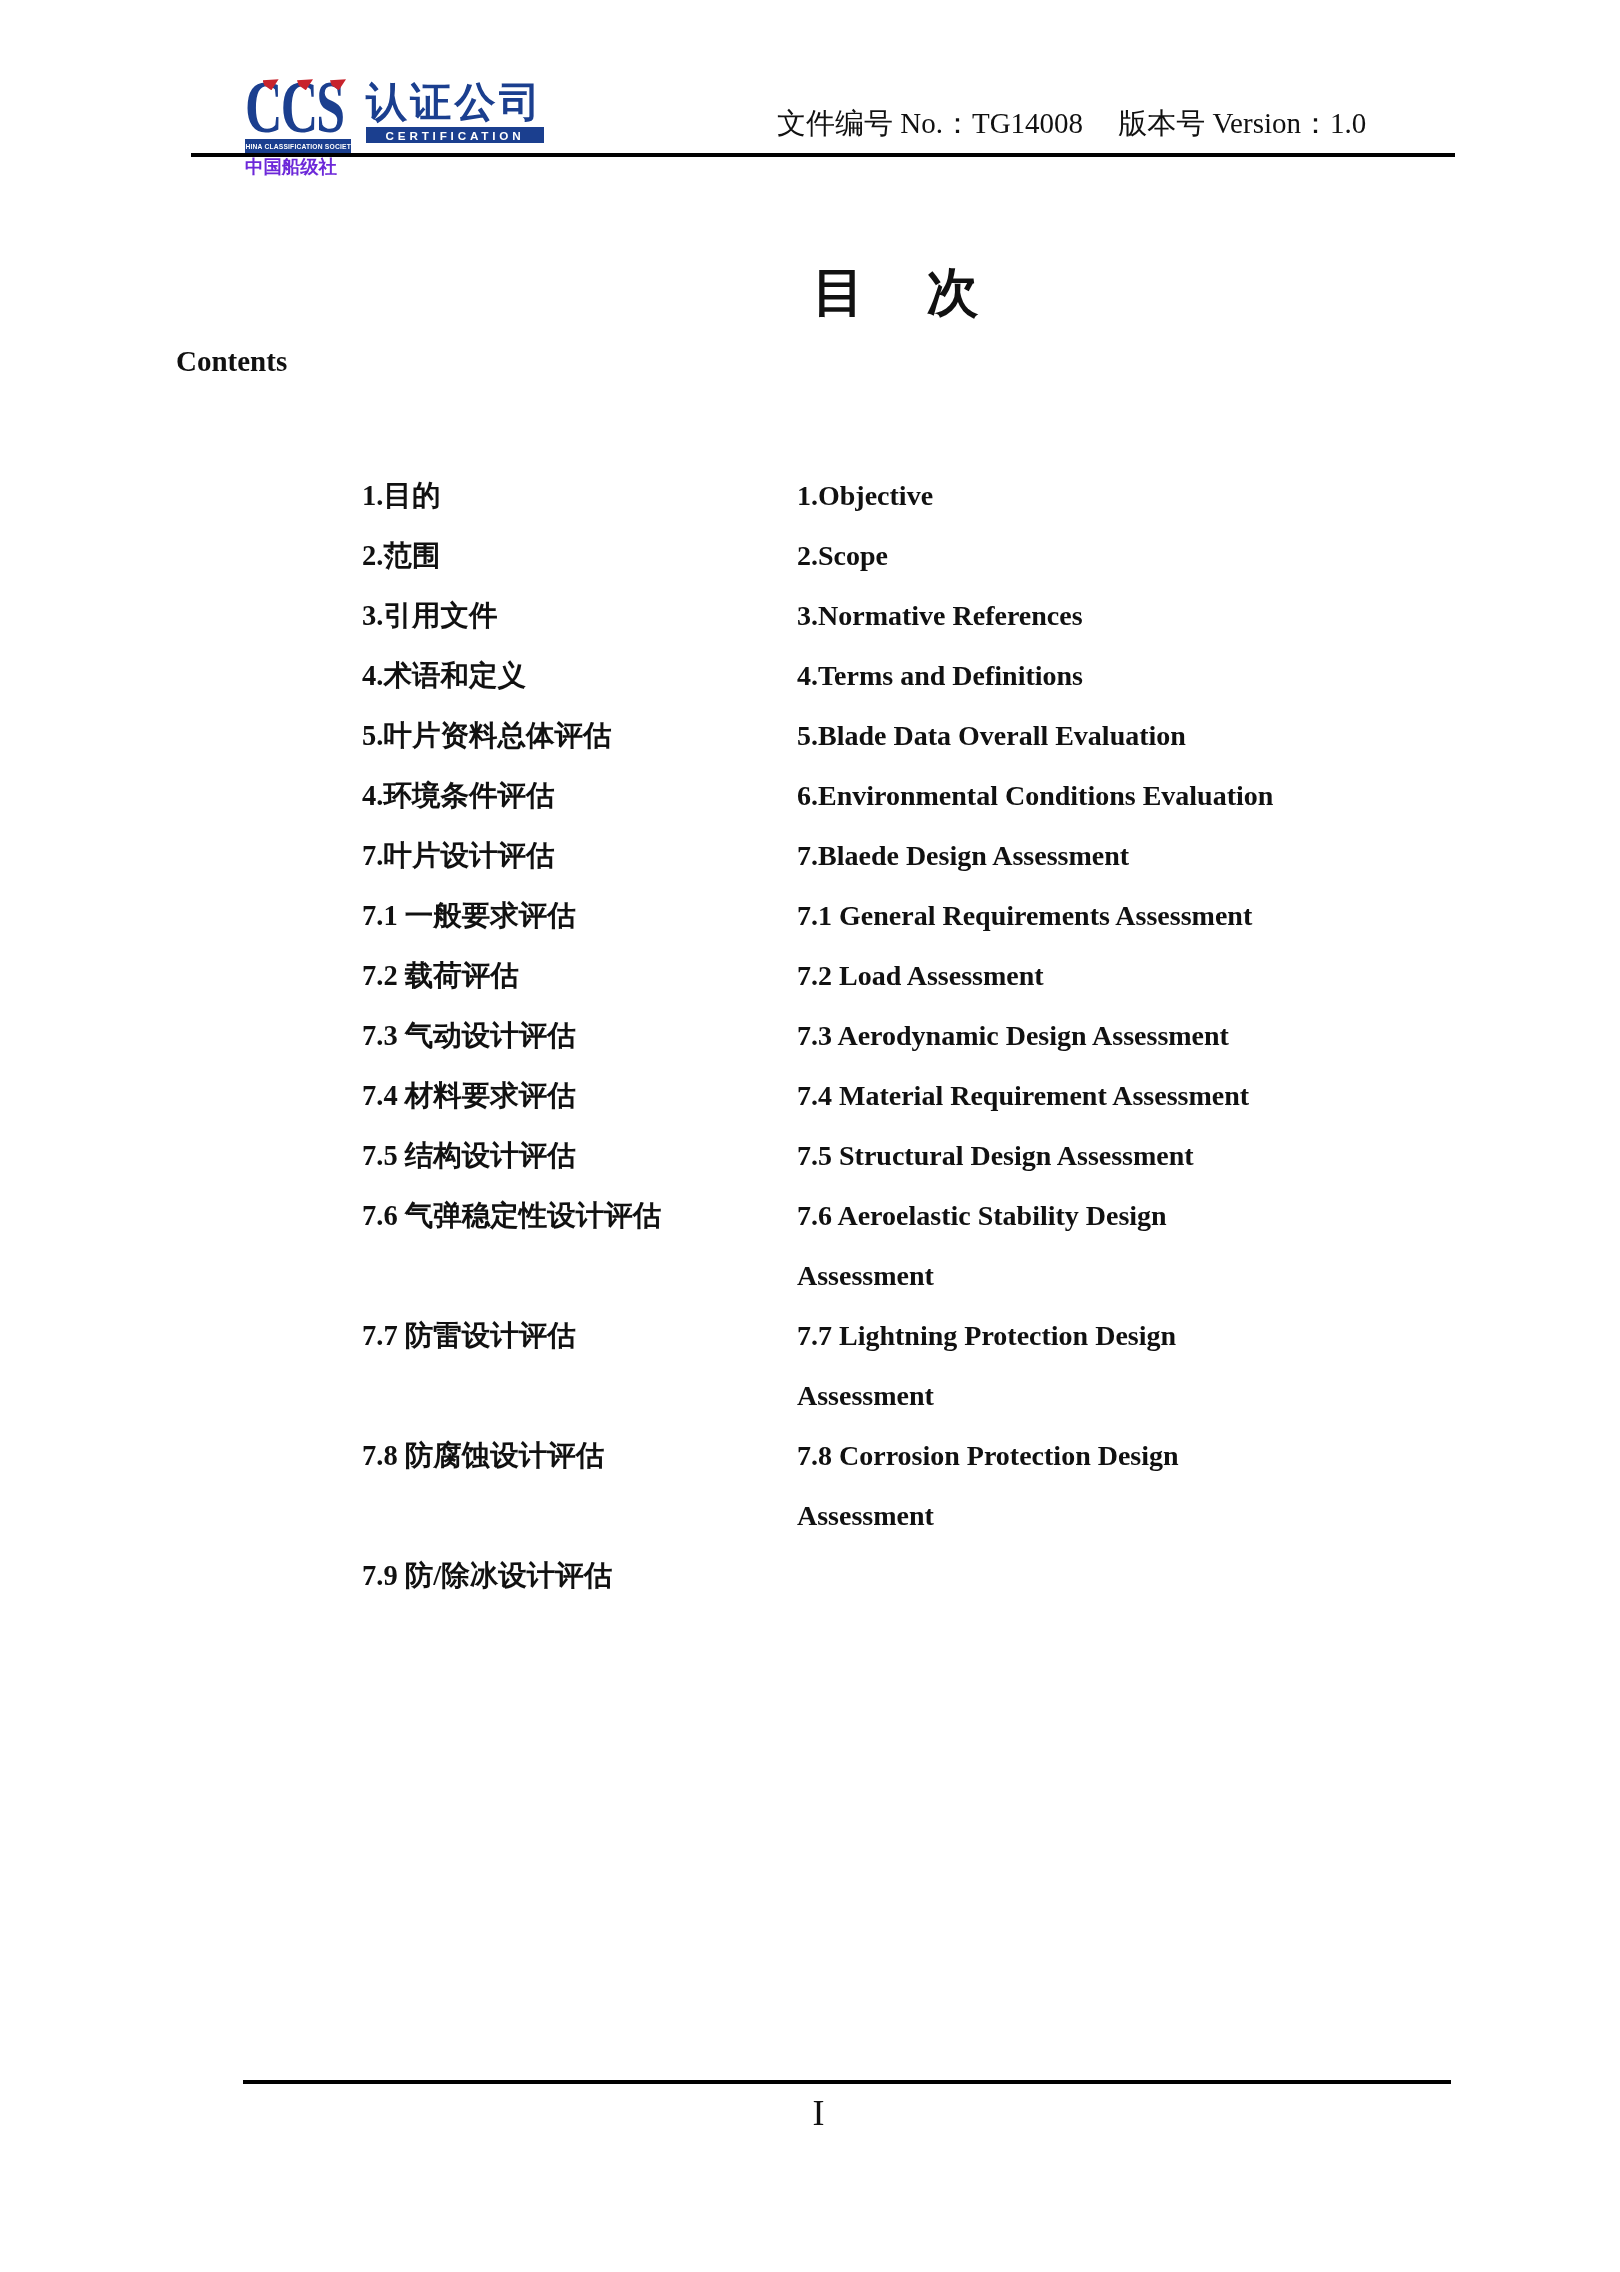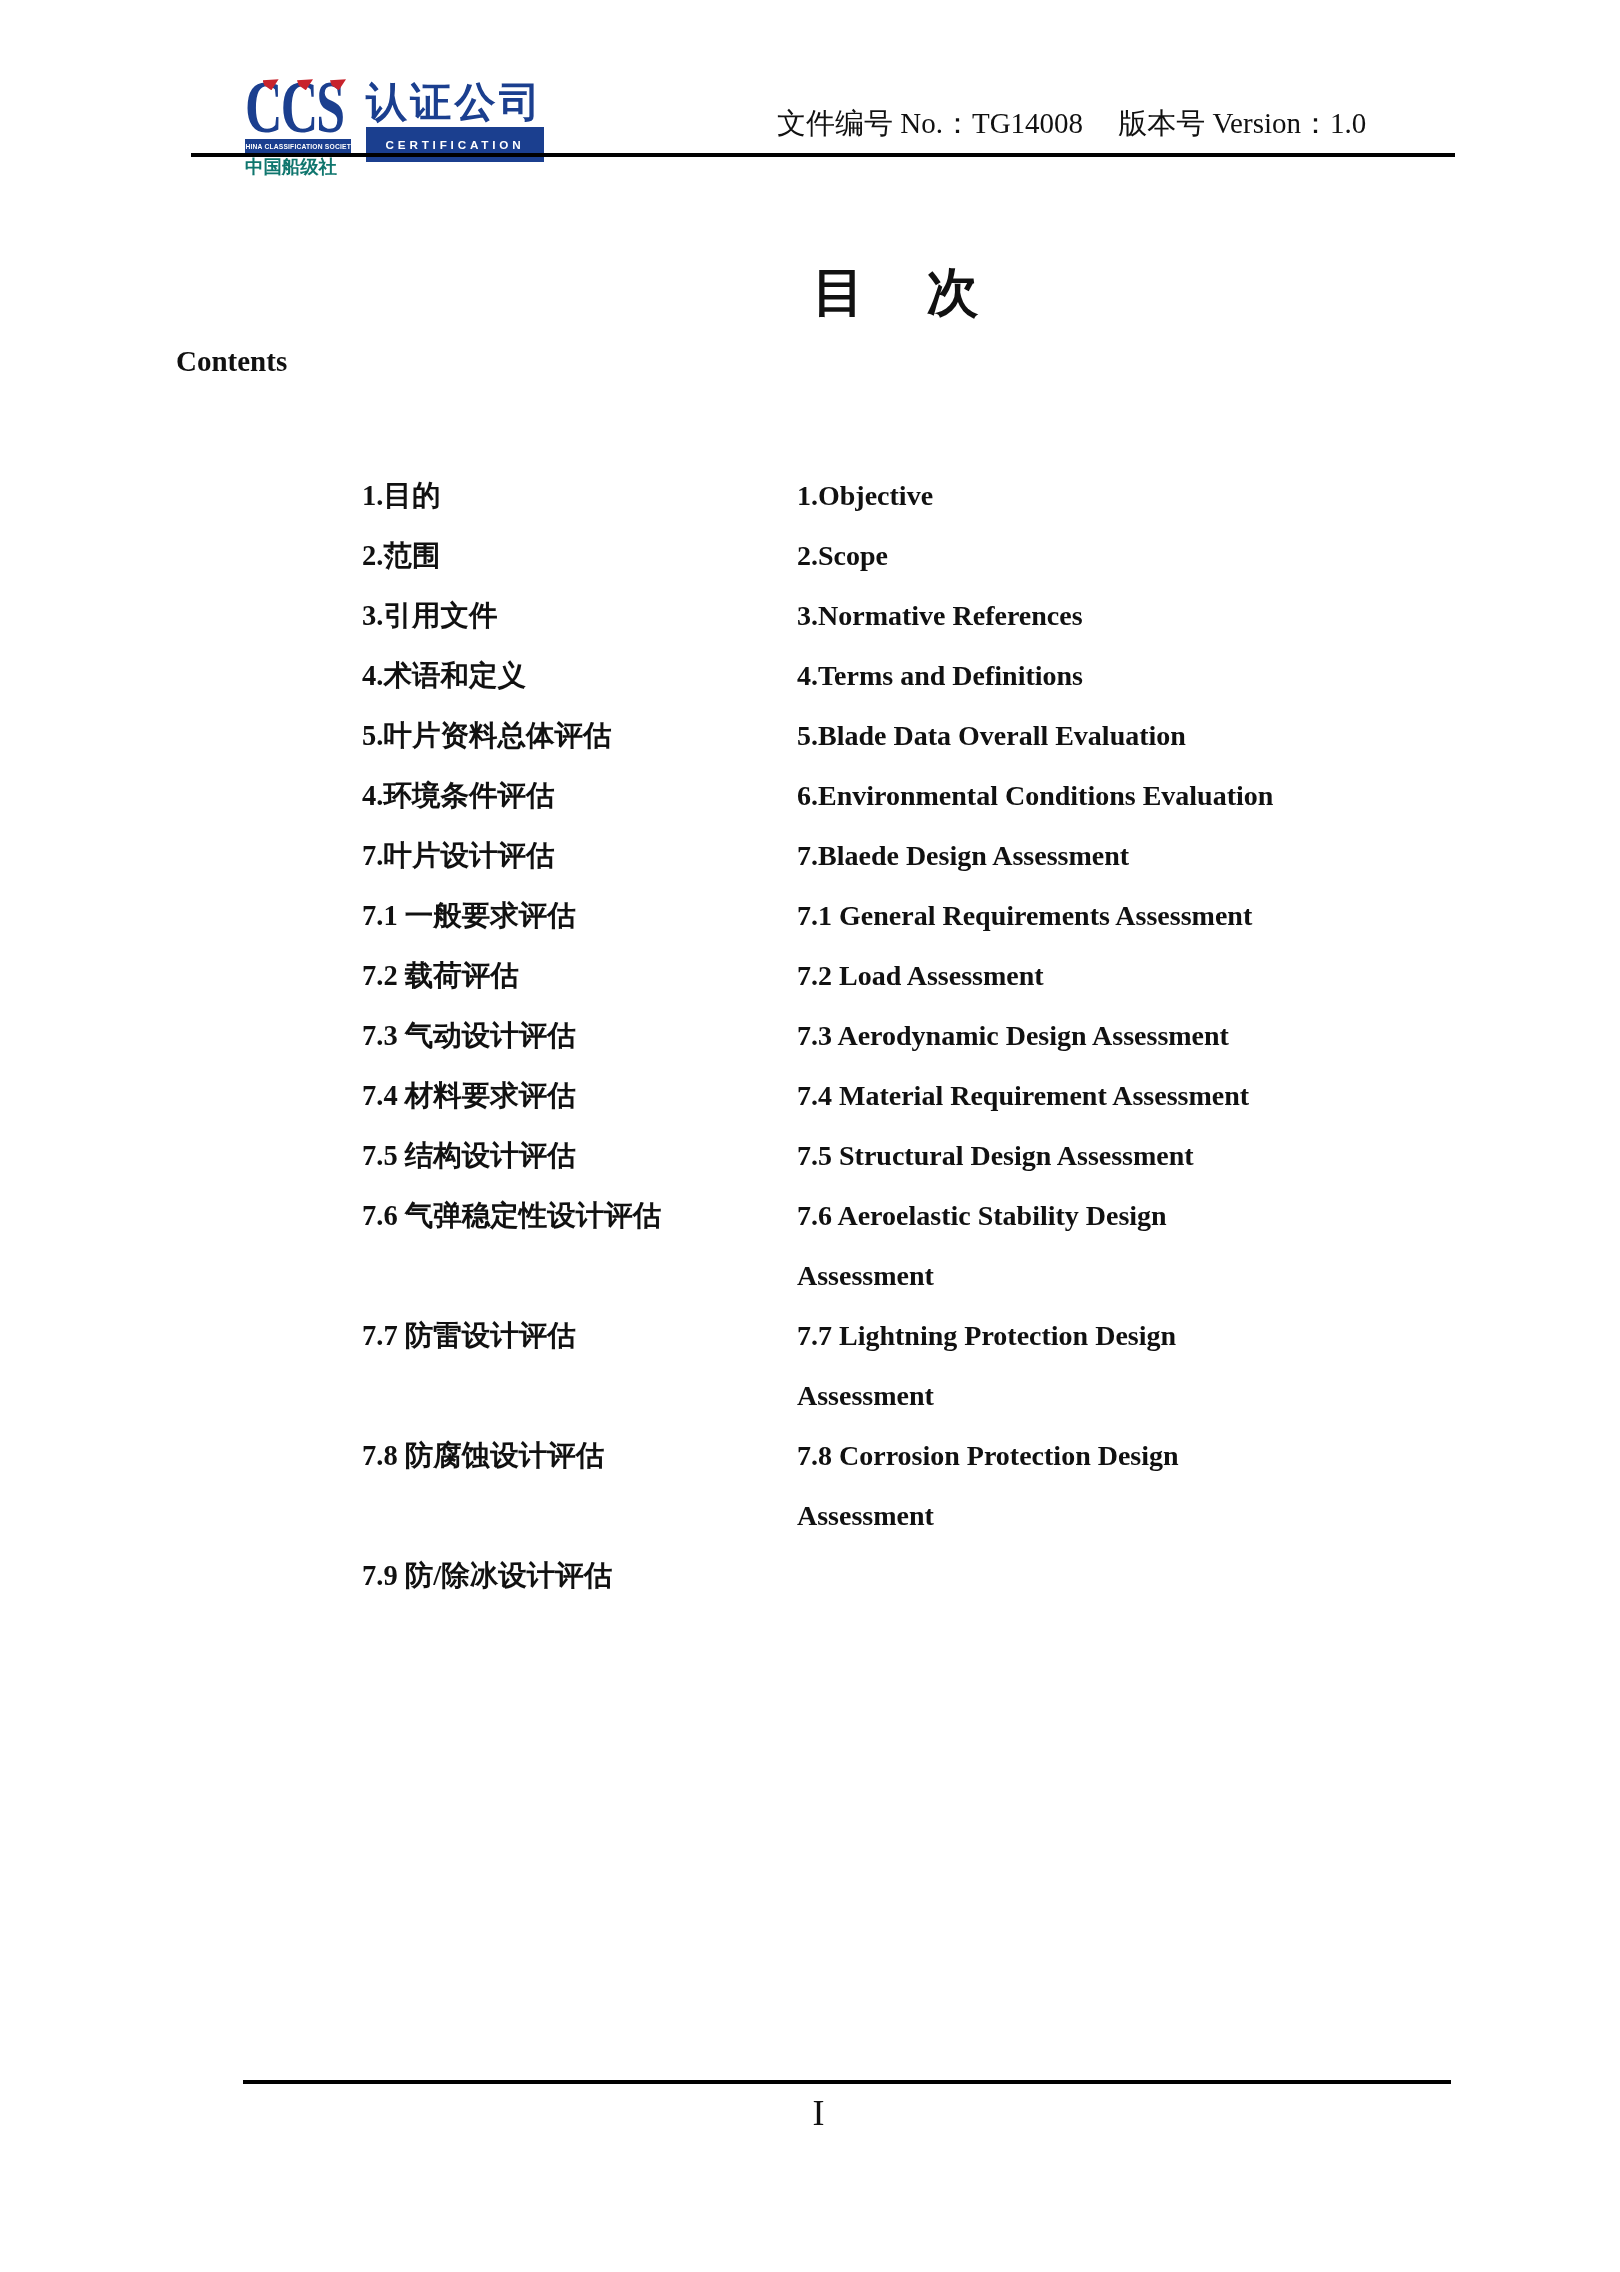--- a/index.html
+++ b/index.html
@@ -35,21 +35,21 @@
     display:flex; justify-content:space-between;
     font-size:18.4px; font-weight:bold; font-family:"Liberation Sans",sans-serif;
   }
   .company-zh {
     position:absolute; left:121px; top:0px; width:180px;
     font-family:"Liberation Sans",sans-serif;
     font-size:41px; font-weight:bold; letter-spacing:3.3px; line-height:44px;
     white-space:nowrap;
   }
   .cert-bar {
-    position:absolute; left:121px; top:47px; width:178px; height:35px;
+    position:absolute; left:121px; top:47px; width:178px; height:16px;
     display:flex; align-items:center; justify-content:center;
   }
   .cert-bar span {
     color:#ffffff; font-family:"Liberation Sans",sans-serif;
     font-size:11.7px; font-weight:bold; letter-spacing:3.8px; white-space:nowrap;
   }
 
   .doc-info {
     position:absolute; left:777px; top:106px; width:754px;
     font-size:29px; line-height:35px; white-space:nowrap;
@@ -96,21 +96,21 @@
   <div class="logo">
     <div class="ccs-wrap">
       <span class="ccs-text" style="color:#1b3f8f;">CCS</span>
       <i class="red-flag f1" style="background:#c8232c;"></i>
       <i class="red-flag f2" style="background:#c8232c;"></i>
       <i class="red-flag f3" style="background:#c8232c;"></i>
     </div>
     <div class="society-bar" style="background:#1b3f8f;">
       <span>CHINA CLASSIFICATION SOCIETY</span>
     </div>
-    <div class="society-zh" style="color:#0f766e;">中国船级社</div>
+    <div class="society-zh" style="color:#6d28d9;">中国船级社</div>
     <div class="company-zh" style="color:#1b3f8f;">认证公司</div>
     <div class="cert-bar" style="background:#1b3f8f;">
       <span>CERTIFICATION</span>
     </div>
   </div>
 
   <div class="doc-info">
     <span>文件编号 No.：</span><span>TG14008</span><span class="gap"></span><span>版本号 Version：</span><span>1.0</span>
   </div>
 

